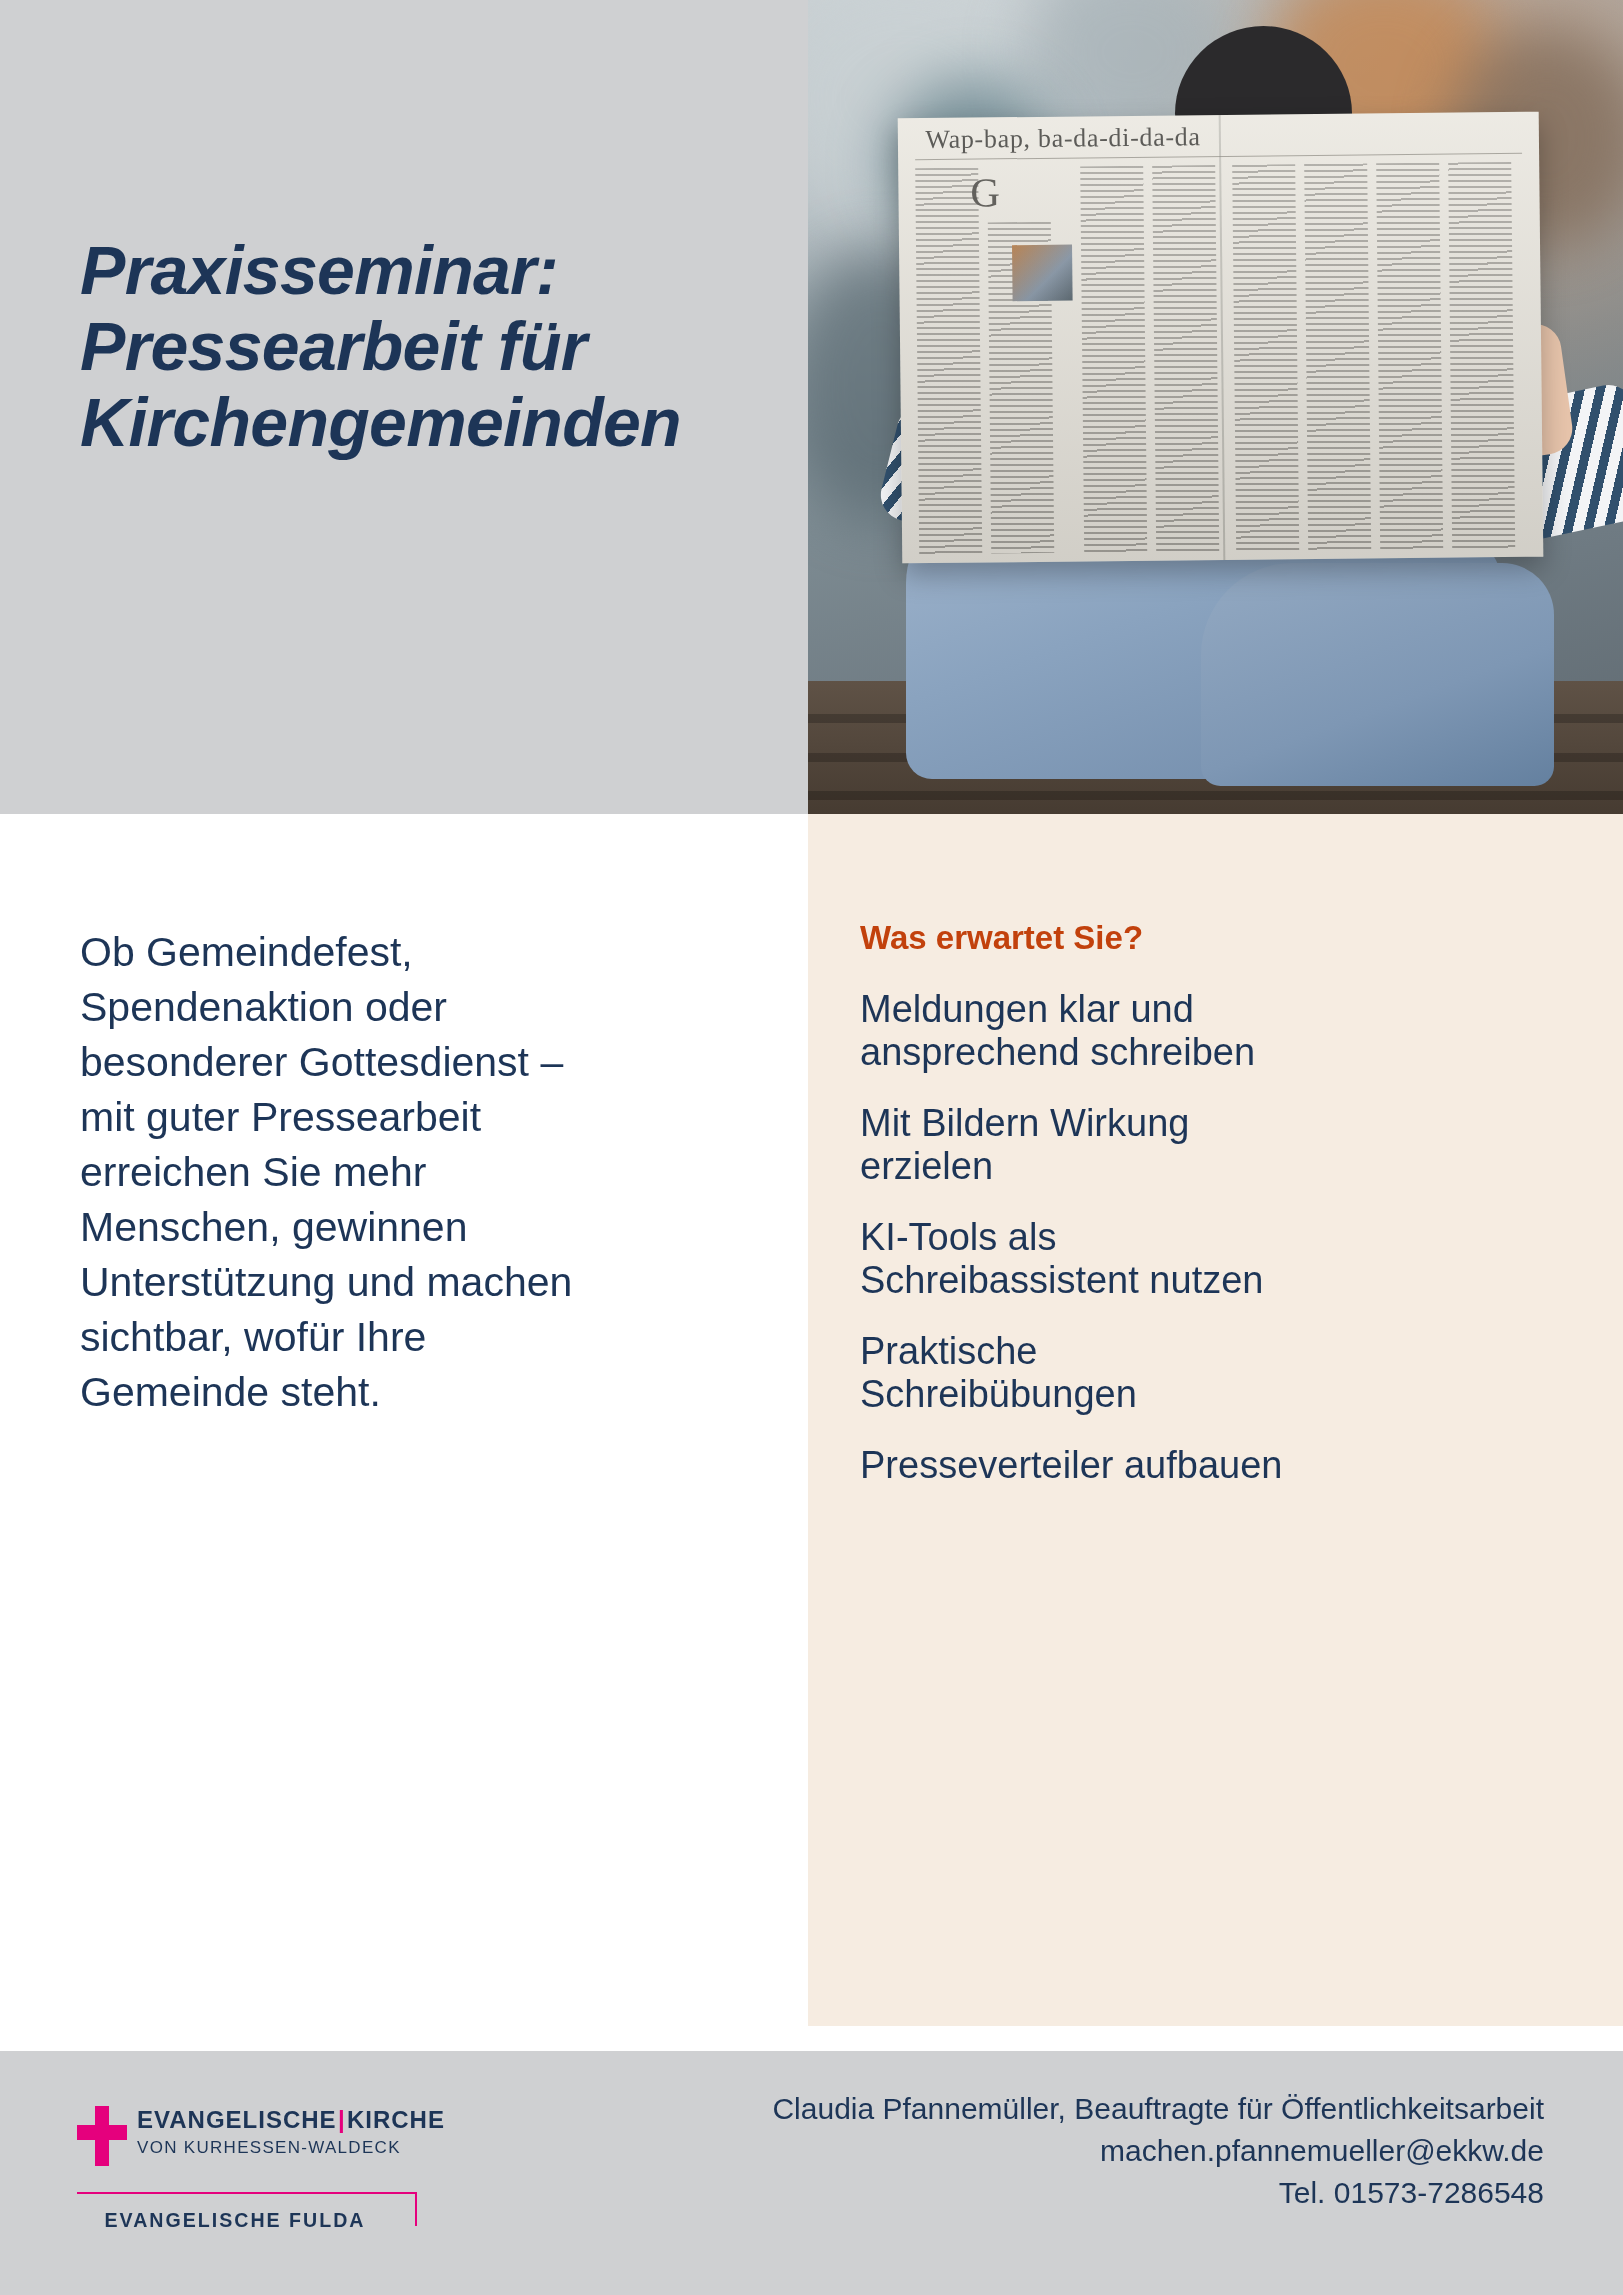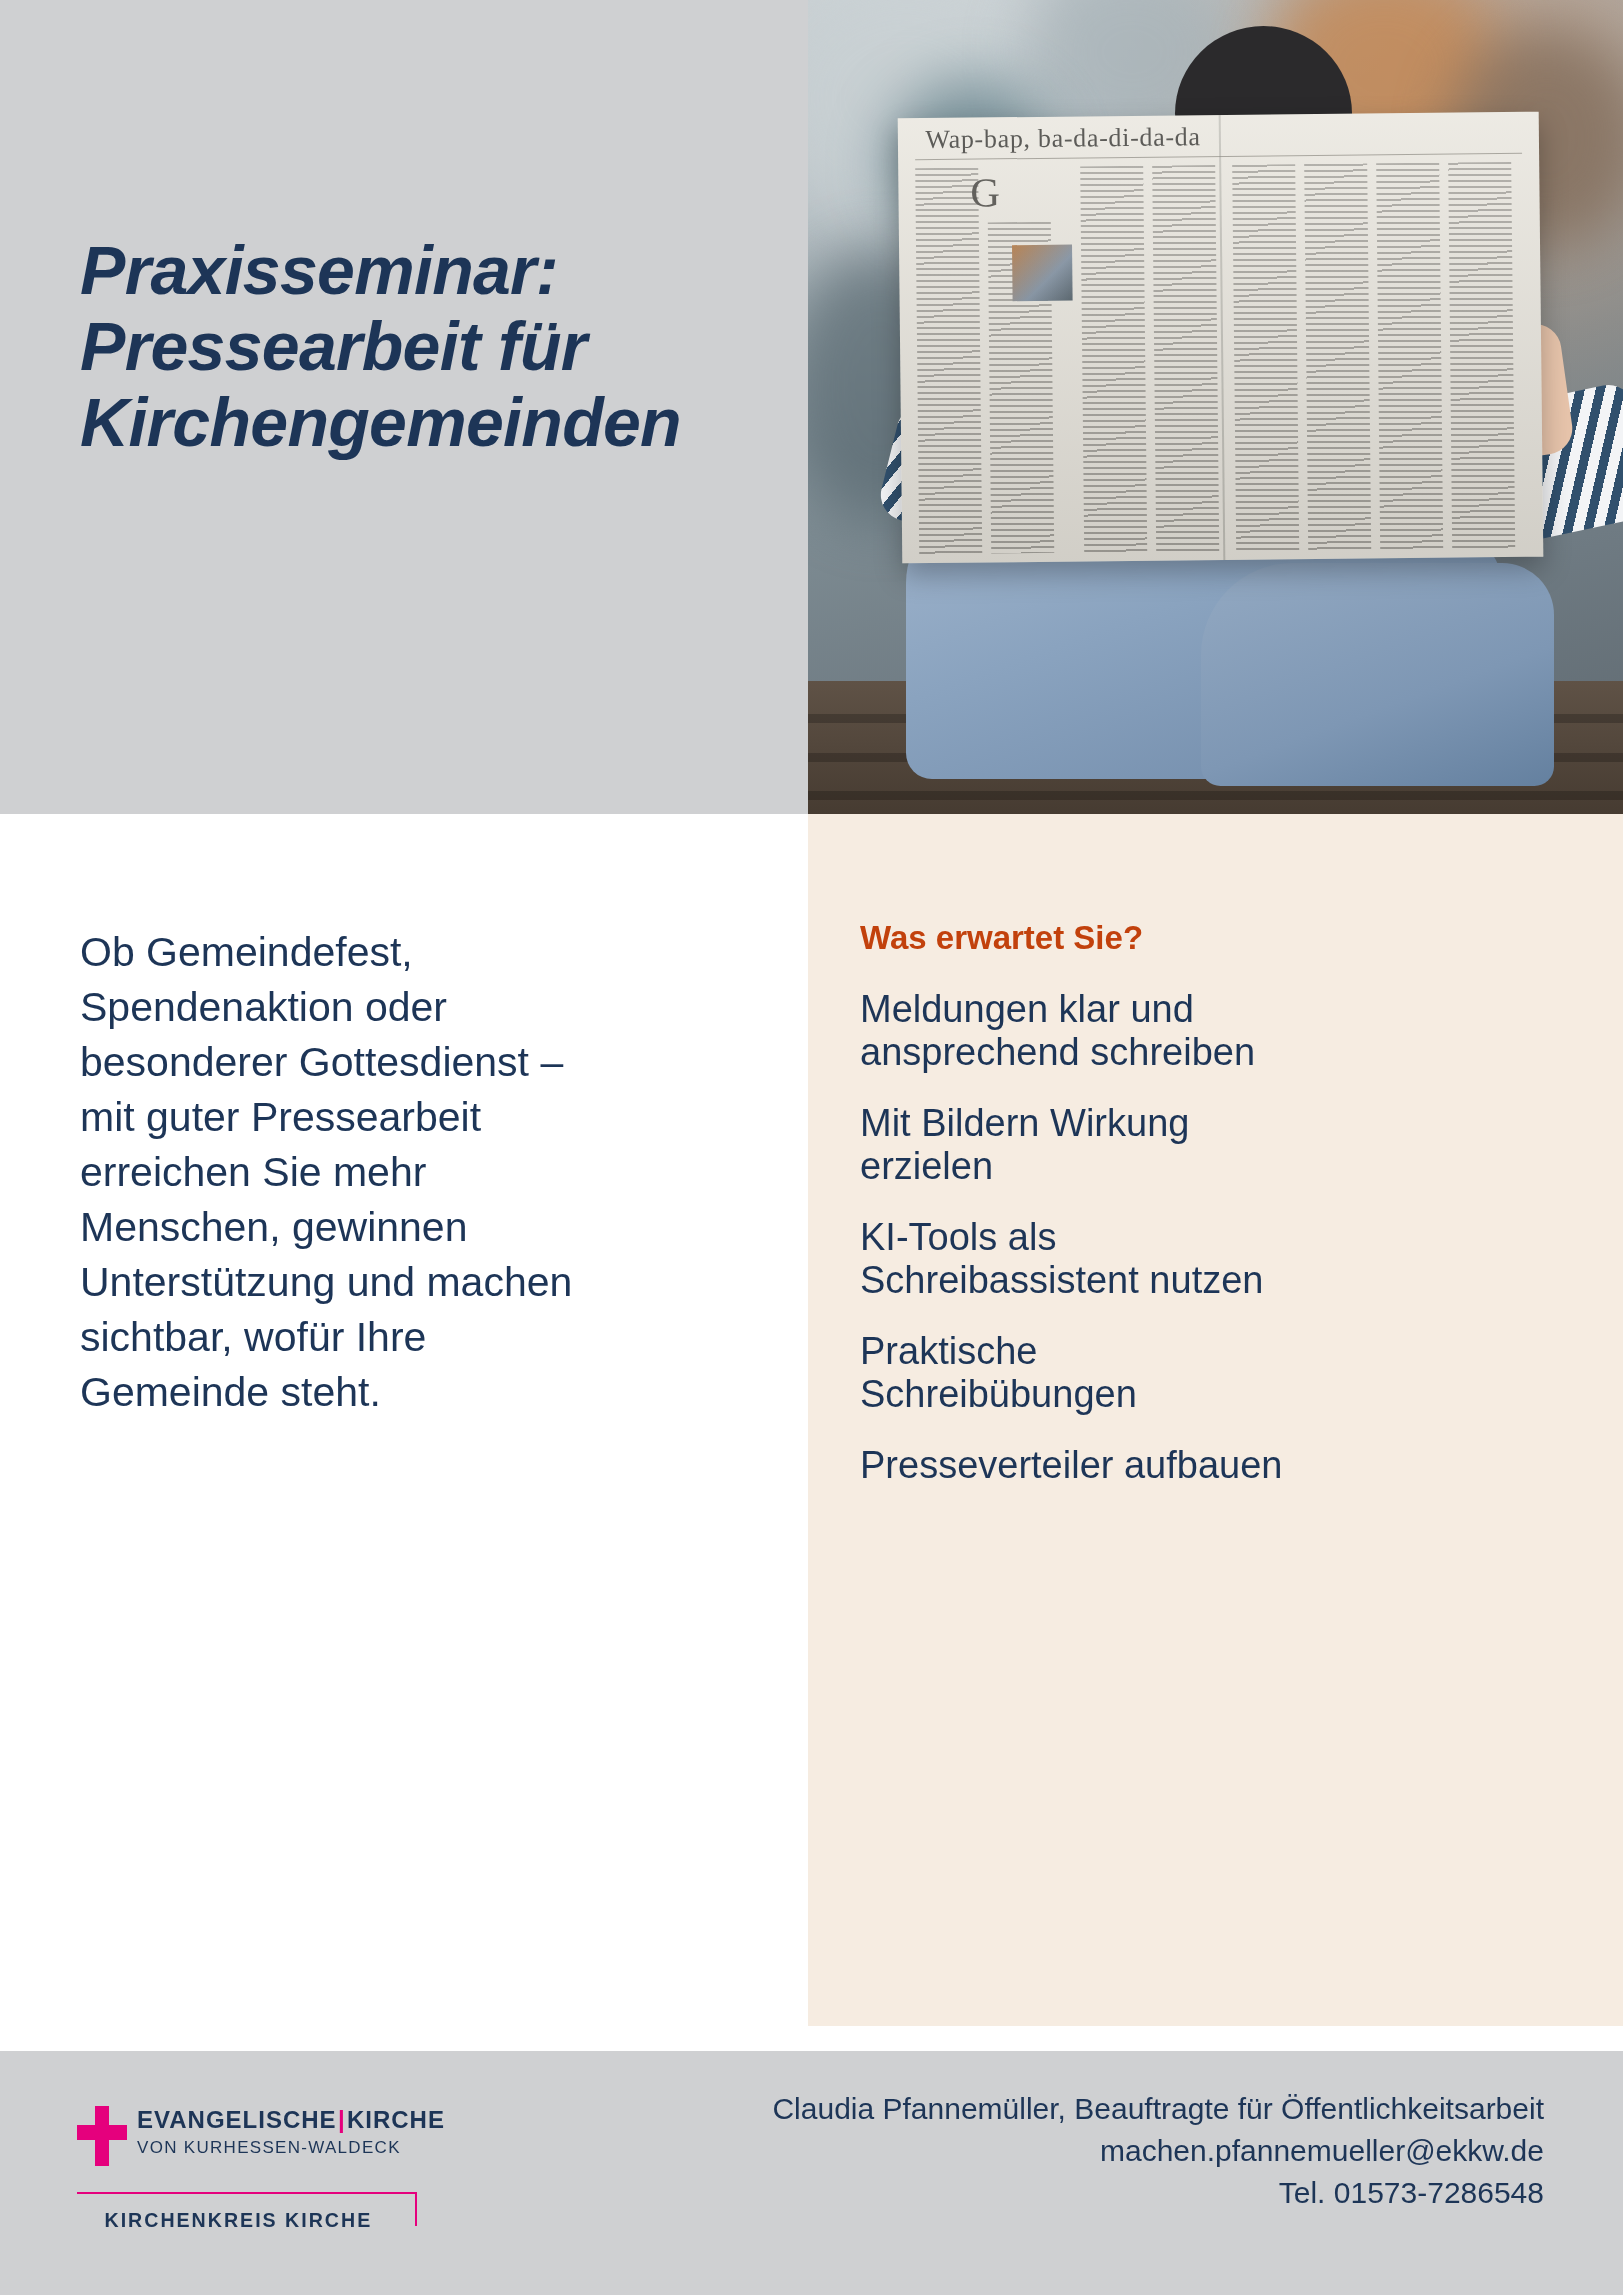--- a/index.html
+++ b/index.html
@@ -471,21 +471,21 @@
       <div class="h"></div>
     </div>
     <div class="logo-main">
       <div class="logo-line1">
         <span>EVANGELISCHE</span><span class="sep">|</span><span>KIRCHE</span>
       </div>
       <div class="logo-line2">VON KURHESSEN-WALDECK</div>
     </div>
     <div class="logo-rule"></div>
     <div class="logo-rule-cap"></div>
-    <div class="logo-line3">KIRCHENKREIS KIRCHE</div>
+    <div class="logo-line3">EVANGELISCHE FULDA</div>
   </div>
 
   <div class="footer-text">
     <div class="ft-line">Claudia Pfannemüller, Beauftragte für Öffentlichkeitsarbeit</div>
     <div class="ft-line">machen.pfannemueller@ekkw.de</div>
     <div class="ft-line">Tel. 01573-7286548</div>
   </div>
 
 </div>
 

